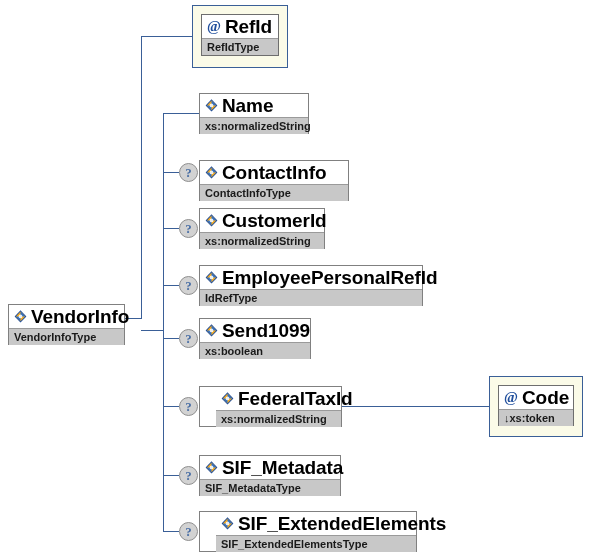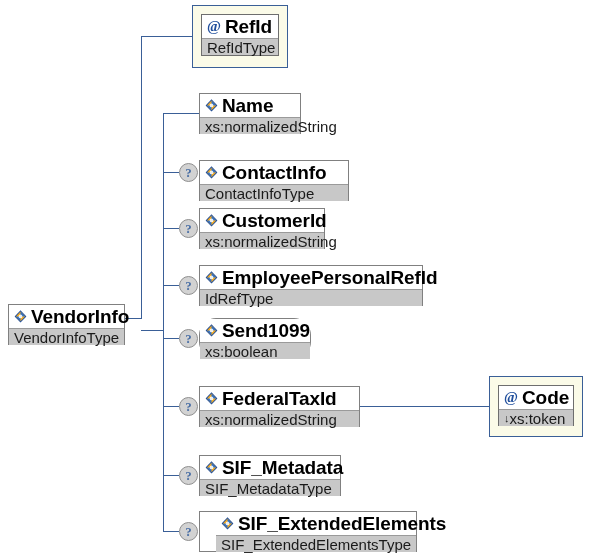--- a/index.html
+++ b/index.html
@@ -56,22 +56,23 @@
     box-sizing: border-box;
     height: 17px;
     background: #c8c8c8;
     border-top: 1px solid #9a9a9a;
     display: flex;
     align-items: center;
     padding-left: 5px;
     white-space: nowrap;
   }
   .node .typerow .typetext {
-    font-size: 15px;
+    font-size: 11px;
     color: #1a1a1a;
+    font-weight: bold;
   }
 
   
   .attr-frame {
     position: absolute;
     box-sizing: border-box;
     background: #fbfbe8;
     border: 1px solid #3a5f97;
   }
   .attr-frame .node {
@@ -171,21 +172,21 @@
       <div class="title">
         <span class="ico ico-at">@</span>
         <span class="label">RefId</span>
       </div>
       <div class="typerow">
         <span class="typetext">RefIdType</span>
       </div>
     </div>
   </div>
 
-  <div class="node" style="left:199px; top:93px; width:102px; height:41px;">
+  <div class="node" style="left:199px; top:93px; width:110px; height:41px;">
     <div class="title">
       <span class="ico ico-elem">
         <svg width="15" height="15" viewBox="0 0 15 15">
           <path d="M7.5 1.2 L13.4 7.4 L7.5 13.6 L1.6 7.4 Z" fill="#1f4e9c"></path>
           <path d="M7.5 2.6 L12.1 7.4 L7.5 12.2 L2.9 7.4 Z" fill="#f0a821"></path>
           <path d="M7.5 2.6 L12.1 7.4 L7.5 7.4 Z" fill="#2f6fc4"></path>
           <path d="M2.9 7.4 L7.5 7.4 L7.5 12.2 Z" fill="#2f6fc4"></path>
           <circle cx="7.5" cy="7.4" r="1.9" fill="#ffffff" opacity="0.85"></circle>
         </svg>
       </span>
@@ -247,40 +248,40 @@
         </svg>
       </span>
       <span class="label">EmployeePersonalRefId</span>
     </div>
     <div class="typerow">
       <span class="typetext">IdRefType</span>
     </div>
   </div>
 
   <div class="optmark" style="left:179px; top:329px;">?</div>
-  <div class="node" style="left:199px; top:318px; width:112px; height:41px;border-radius:17px;">
+  <div class="node" style="left:199px; top:318px; width:112px; height:41px;">
     <div class="title">
       <span class="ico ico-elem">
         <svg width="15" height="15" viewBox="0 0 15 15">
           <path d="M7.5 1.2 L13.4 7.4 L7.5 13.6 L1.6 7.4 Z" fill="#1f4e9c"></path>
           <path d="M7.5 2.6 L12.1 7.4 L7.5 12.2 L2.9 7.4 Z" fill="#f0a821"></path>
           <path d="M7.5 2.6 L12.1 7.4 L7.5 7.4 Z" fill="#2f6fc4"></path>
           <path d="M2.9 7.4 L7.5 7.4 L7.5 12.2 Z" fill="#2f6fc4"></path>
           <circle cx="7.5" cy="7.4" r="1.9" fill="#ffffff" opacity="0.85"></circle>
         </svg>
       </span>
       <span class="label">Send1099</span>
     </div>
     <div class="typerow">
       <span class="typetext">xs:boolean</span>
     </div>
   </div>
 
   <div class="optmark" style="left:179px; top:397px;">?</div>
-  <div class="node" style="left:199px; top:386px; width:161px; height:41px;">
+  <div class="node" style="left:199px; top:386px; width:143px; height:41px;padding-left:16px;">
     <div class="title">
       <span class="ico ico-elem">
         <svg width="15" height="15" viewBox="0 0 15 15">
           <path d="M7.5 1.2 L13.4 7.4 L7.5 13.6 L1.6 7.4 Z" fill="#1f4e9c"></path>
           <path d="M7.5 2.6 L12.1 7.4 L7.5 12.2 L2.9 7.4 Z" fill="#f0a821"></path>
           <path d="M7.5 2.6 L12.1 7.4 L7.5 7.4 Z" fill="#2f6fc4"></path>
           <path d="M2.9 7.4 L7.5 7.4 L7.5 12.2 Z" fill="#2f6fc4"></path>
           <circle cx="7.5" cy="7.4" r="1.9" fill="#ffffff" opacity="0.85"></circle>
         </svg>
       </span>

